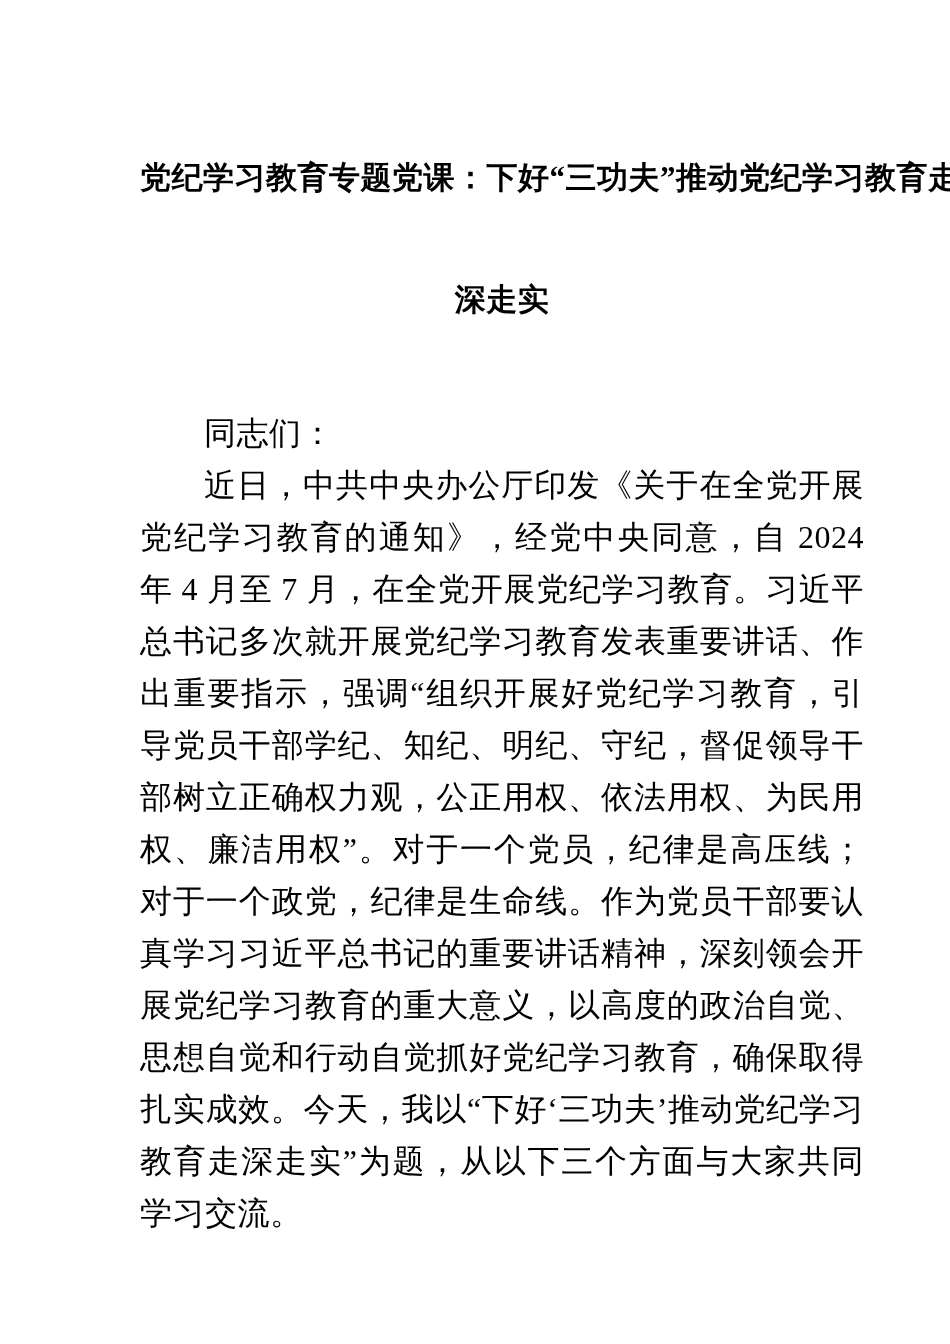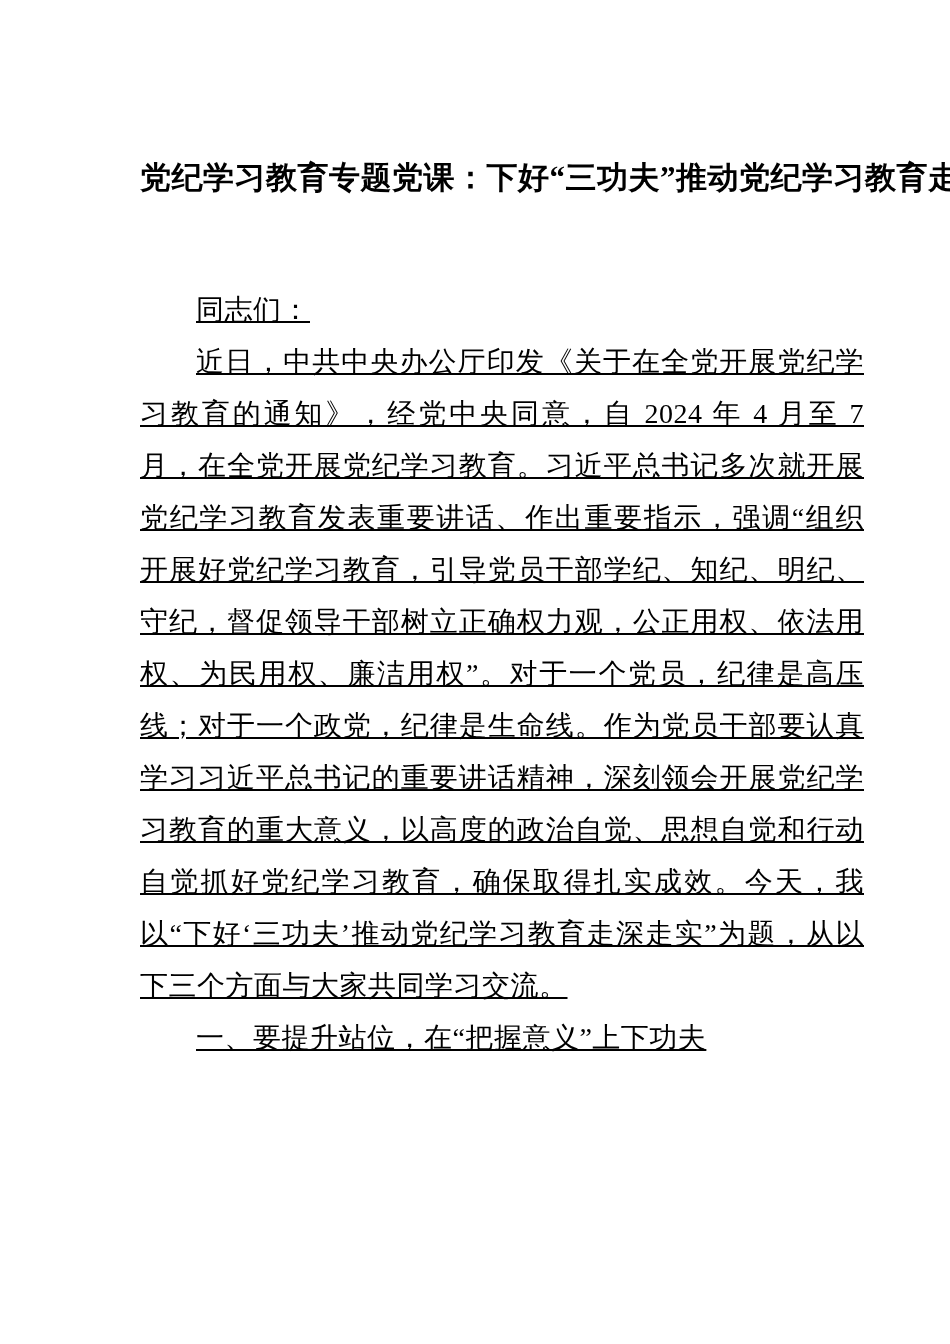--- a/index.html
+++ b/index.html
@@ -32,36 +32,35 @@
     white-space: nowrap;
   }
   .doc-title .title-line + .title-line {
     margin-top: 82px;
   }
   .doc-body {
     margin-top: 86px;
   }
   .doc-body p {
     margin: 0;
-    font-size: 28px;
+    font-size: 32px;
     line-height: 52px;
     text-indent: 2em;
     text-align: justify;
     text-justify: inter-ideograph;
     letter-spacing: 0.5px;
     word-break: break-all;
-    text-decoration: underline;
   }
 </style>
 </head>
 <body>
 
 <div class="page">
   <div class="doc-title">
     <div class="title-line">党纪学习教育专题党课：下好“三功夫”推动党纪学习教育走</div>
+    <div class="title-line">深走实</div>
   </div>
 
   <div class="doc-body">
     <p>同志们：</p>
     <p>近日，中共中央办公厅印发《关于在全党开展党纪学习教育的通知》，经党中央同意，自 2024 年 4 月至 7 月，在全党开展党纪学习教育。习近平总书记多次就开展党纪学习教育发表重要讲话、作出重要指示，强调“组织开展好党纪学习教育，引导党员干部学纪、知纪、明纪、守纪，督促领导干部树立正确权力观，公正用权、依法用权、为民用权、廉洁用权”。对于一个党员，纪律是高压线；对于一个政党，纪律是生命线。作为党员干部要认真学习习近平总书记的重要讲话精神，深刻领会开展党纪学习教育的重大意义，以高度的政治自觉、思想自觉和行动自觉抓好党纪学习教育，确保取得扎实成效。今天，我以“下好‘三功夫’推动党纪学习教育走深走实”为题，从以下三个方面与大家共同学习交流。</p>
-    <p>一、要提升站位，在“把握意义”上下功夫</p>
   </div>
 </div>
 
 </body></html>

